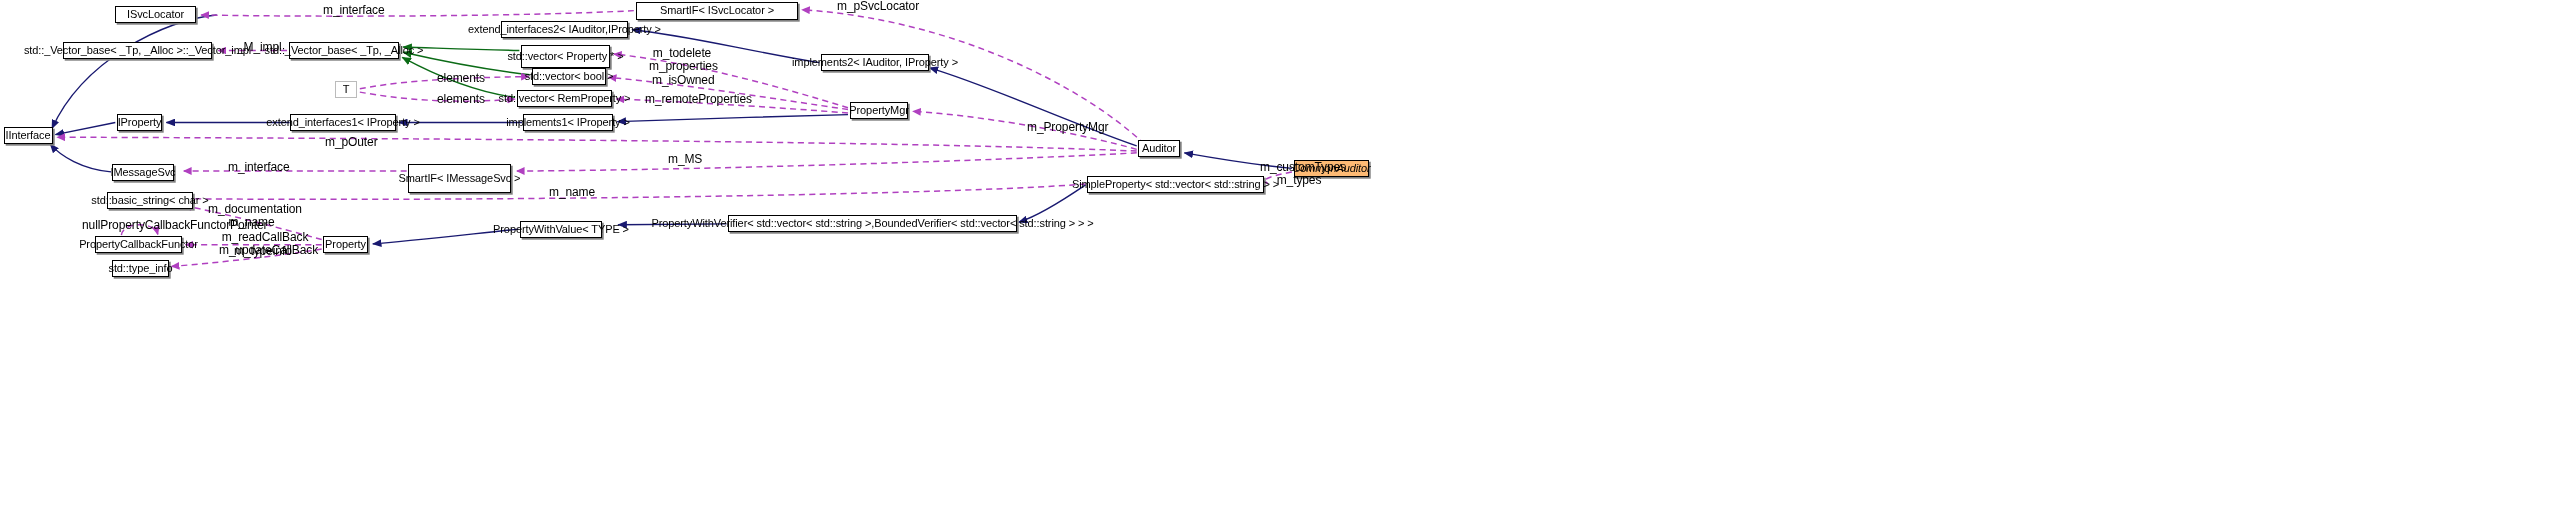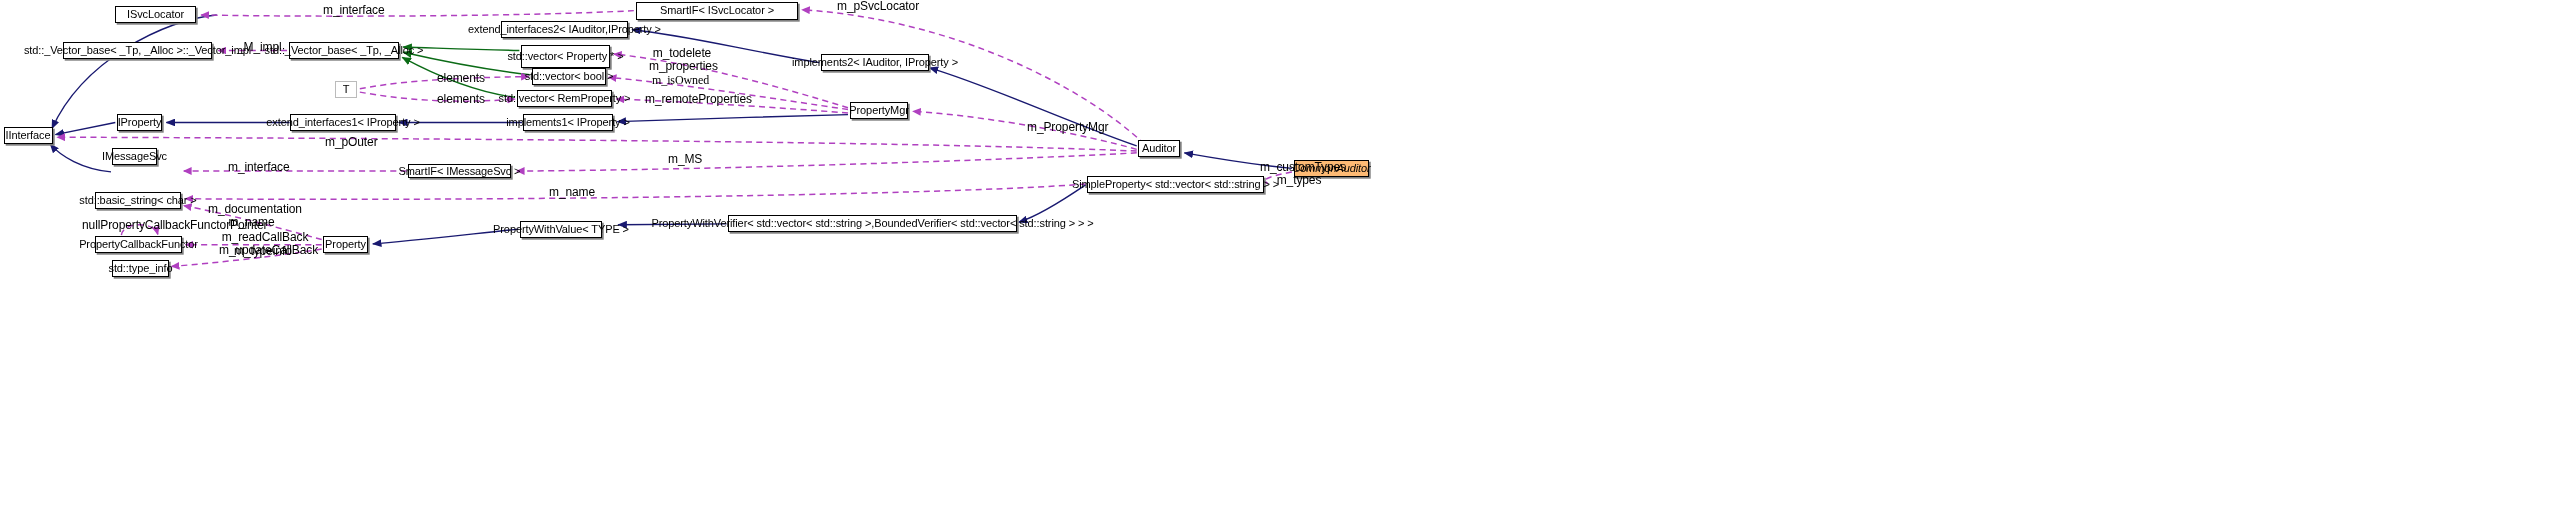--- a/index.html
+++ b/index.html
@@ -129,38 +129,38 @@
       <div class="node" style="left: 521px; top: 45px; width: 89px; height: 23px;">std::vector&lt; Property * &gt;</div>
       <div class="node" style="left: 532px; top: 68px; width: 74px; height: 17.3px;">std::vector&lt; bool &gt;</div>
       <div class="node" style="left: 517px; top: 90px; width: 95px; height: 17.3px; text-align: center;">std::vector&lt; RemProperty &gt;</div>
       <div class="node plain" style="left: 335px; top: 81px; width: 22px; height: 16.5px;">T</div>
       <div class="node" style="left: 850px; top: 102px; width: 58px; height: 17.3px;">PropertyMgr</div>
       <div class="node" style="left: 117px; top: 114px; width: 45px; height: 16.5px;">IProperty</div>
       <div class="node" style="left: 290px; top: 114px; width: 106px; height: 17.3px;">extend_interfaces1&lt; IProperty &gt;</div>
       <div class="node" style="left: 523px; top: 114px; width: 90px; height: 17.3px;">implements1&lt; IProperty &gt;</div>
       <div class="node" style="left: 3.5px; top: 127px; width: 49px; height: 17.3px;">IInterface</div>
       <div class="node" style="left: 1138px; top: 140px; width: 42px; height: 17.3px;">Auditor</div>
-      <div class="node" style="left: 112px; top: 148px; width: 45px; height: 17.3px;">IMessageSvc</div>
-      <div class="node" style="left: 408px; top: 164px; width: 103px; height: 14px;">SmartIF&lt; IMessageSvc &gt;</div>
+      <div class="node" style="left: 112px; top: 164px; width: 62px; height: 17.3px;">IMessageSvc</div>
+      <div class="node" style="left: 408px; top: 164px; width: 103px; height: 29px;">SmartIF&lt; IMessageSvc &gt;</div>
       <div class="node highlight" style="left: 1294px; top: 160px; width: 75px; height: 17.3px;">CommonAuditor</div>
       <div class="node" style="left: 1087px; top: 176px; width: 177px; height: 17.3px;">SimpleProperty&lt; std::vector&lt; std::string &gt; &gt;</div>
-      <div class="node" style="left: 95px; top: 192px; width: 86px; height: 17.3px;">std::basic_string&lt; char &gt;</div>
+      <div class="node" style="left: 107px; top: 192px; width: 86px; height: 17.3px;">std::basic_string&lt; char &gt;</div>
       <div class="node" style="left: 520px; top: 221px; width: 82px; height: 17.3px;">PropertyWithValue&lt; TYPE &gt;</div>
       <div class="node" style="left: 728px; top: 215px; width: 289px; height: 17.3px;">PropertyWithVerifier&lt; std::vector&lt; std::string &gt;,BoundedVerifier&lt; std::vector&lt; std::string &gt; &gt; &gt;</div>
       <div class="node" style="left: 323px; top: 236px; width: 45px; height: 17.3px;">Property</div>
       <div class="node" style="left: 95px; top: 236px; width: 87px; height: 17.3px;">PropertyCallbackFunctor</div>
       <div class="node" style="left: 112px; top: 260px; width: 57px; height: 16.5px;">std::type_info</div>
     </div>
   <div id="labels">
       <div class="edge-label center" style="left: 323px; top: 4.3px; width: 57px;">m_interface</div>
       <div class="edge-label center" style="left: 837px; top: 0px; width: 76px;">m_pSvcLocator</div>
       <div class="edge-label center" style="left: 237px; top: 41px; width: 40px;">_M_impl</div>
       <div class="edge-label center" style="left: 649px; top: 47px; width: 66px;">m_todelete<br>m_properties</div>
       <div class="edge-label center" style="left: 437px; top: 72px; width: 43px;">elements</div>
-      <div class="edge-label center" style="left: 652px; top: 74px; width: 57px; font-family: Liberation Serif, serif;">m_isOwned</div>
+      <div class="edge-label center" style="left: 652px; top: 74px; width: 57px;">m_isOwned</div>
       <div class="edge-label center" style="left: 437px; top: 93px; width: 43px;">elements</div>
       <div class="edge-label center" style="left: 645px; top: 93px; width: 88px;">m_remoteProperties</div>
       <div class="edge-label center" style="left: 1027px; top: 121px; width: 80px;">m_PropertyMgr</div>
       <div class="edge-label center" style="left: 325px; top: 136px; width: 50px;">m_pOuter</div>
       <div class="edge-label center" style="left: 668px; top: 153px; width: 33px;">m_MS</div>
       <div class="edge-label center" style="left: 1236px; top: 161px; width: 78px; margin-left: 24px;">m_customTypes<br>m_types</div>
       <div class="edge-label center" style="left: 228px; top: 161px; width: 57px;">m_interface</div>
       <div class="edge-label center" style="left: 549px; top: 186px; width: 42px;">m_name</div>
       <div class="edge-label center" style="left: 208px; top: 203px; width: 87px;">m_documentation<br>m_name</div>
       <div class="edge-label center" style="left: 82px; top: 219px; width: 165px;">nullPropertyCallbackFunctorPointer</div>

